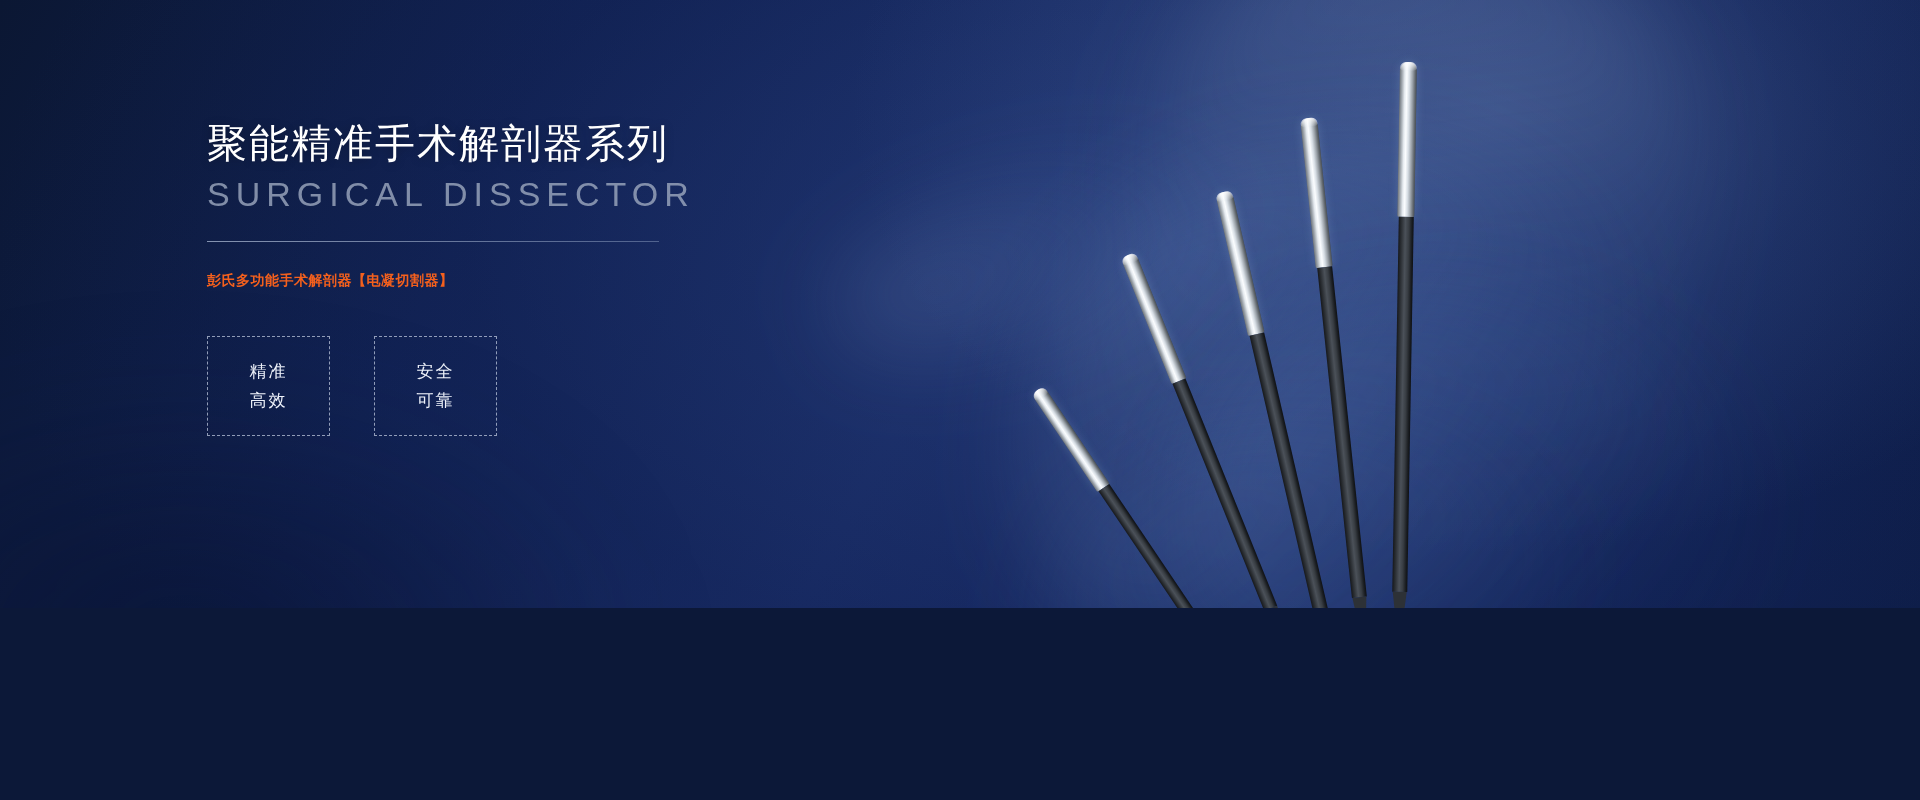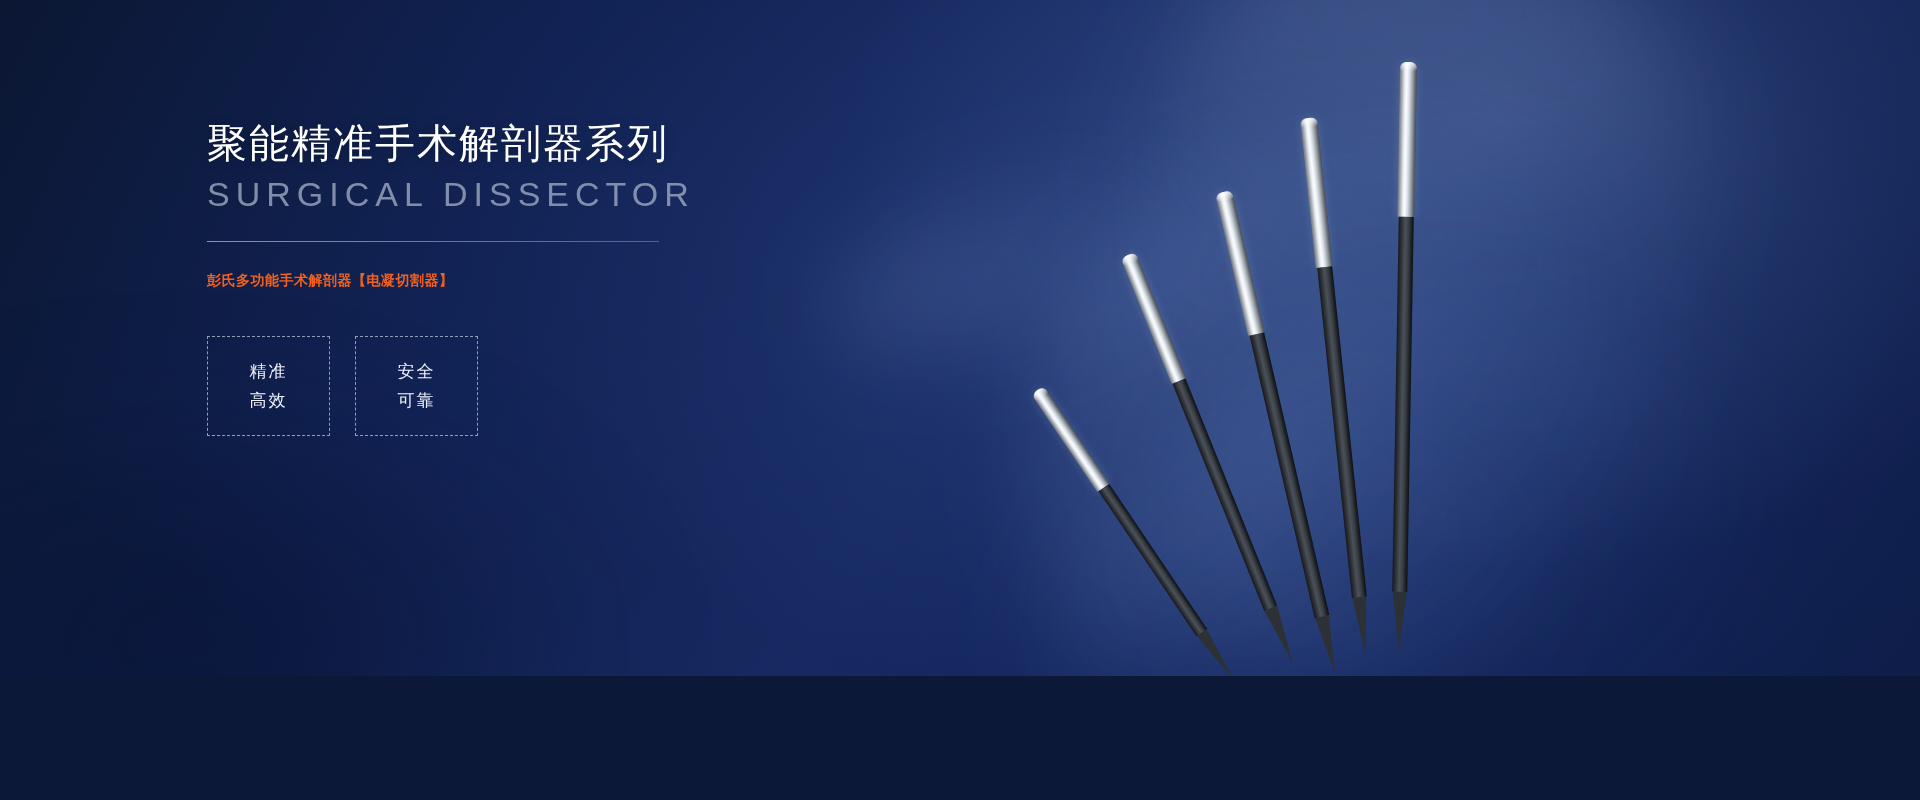--- a/index.html
+++ b/index.html
@@ -1,21 +1,21 @@
 <!DOCTYPE html>
 <html><head>
 <meta charset="utf-8">
 <style>
   * { margin:0; padding:0; box-sizing:border-box; }
   html,body { width:1920px; height:800px; overflow:hidden; background:#0c1838; }
   body { font-family:"Liberation Sans","DejaVu Sans",sans-serif; }
 
   .banner {
     position:relative;
-    width:1920px; height:676px;
+    width:1920px; height:608px;
     overflow:hidden;
     background:
       radial-gradient(ellipse 900px 620px at 78% 18%, rgba(118,146,196,0.30) 0%, rgba(90,120,175,0.14) 38%, rgba(20,38,88,0.0) 72%),
       radial-gradient(ellipse 1500px 900px at 62% 42%, rgba(52,80,150,0.40) 0%, rgba(25,45,104,0.18) 48%, rgba(14,28,72,0) 80%),
       linear-gradient(118deg, #0b1733 0%, #102050 26%, #16285f 50%, #12235a 70%, #0d1c46 100%);
   }
 
   
   .bg-shape { position:absolute; filter:blur(46px); pointer-events:none; }
   .shape-hand-a {
@@ -84,21 +84,21 @@
   .subtitle-cn {
     margin-top:30px;
     font-size:14px;
     letter-spacing:0.5px;
     color:#f4601d;
     font-weight:700;
     white-space:nowrap;
   }
 
   
-  .features { margin-top:46px; display:flex; gap:25px; }
+  .features { margin-top:46px; display:flex; gap:44px; }
   .feature-box {
     width:123px; height:100px;
     border:1px dashed rgba(196,206,226,0.72);
     display:flex; flex-direction:column;
     align-items:center; justify-content:center;
     gap:12px;
   }
   .feature-box.bright { border-color:rgba(232,238,250,0.95); }
   .feature-line {
     font-size:17px;

